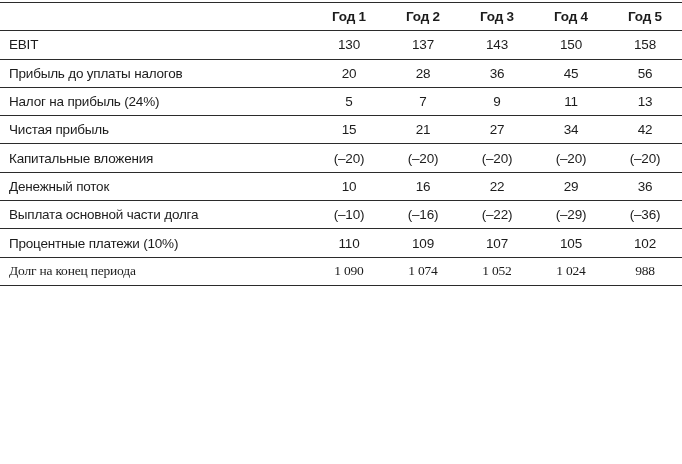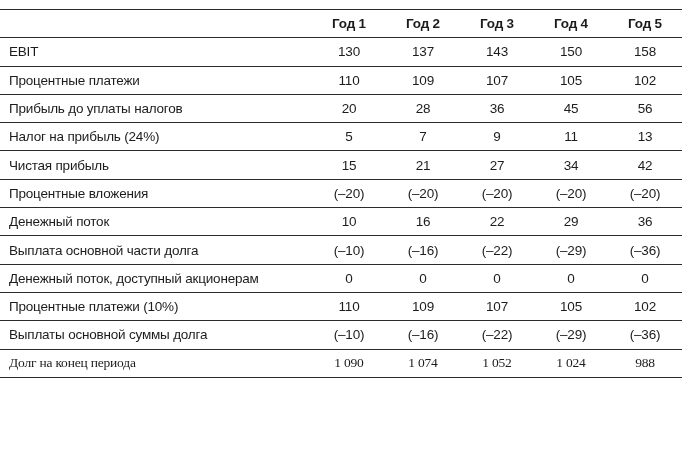--- a/index.html
+++ b/index.html
@@ -8,21 +8,21 @@
     background: #ffffff;
     width: 682px;
     height: 464px;
     overflow: hidden;
     font-family: "Liberation Sans", sans-serif;
   }
   .page {
     width: 682px;
     height: 464px;
     box-sizing: border-box;
-    padding-top: 9px;
+    padding-top: 2px;
   }
   table.fin-table {
     width: 682px;
     border-collapse: collapse;
     table-layout: fixed;
     color: #1c1c1c;
   }
   table.fin-table col.label-col { width: 312px; }
   table.fin-table col.num-col { width: 74px; }
   table.fin-table th,
@@ -83,28 +83,20 @@
 
     <tr>
           <td class="row-label">EBIT</td>
           <td class="num">130</td>
           <td class="num">137</td>
           <td class="num">143</td>
           <td class="num">150</td>
           <td class="num">158</td>
         </tr>
         <tr>
-          <td class="row-label">Процентные платежи</td>
-          <td class="num">110</td>
-          <td class="num">109</td>
-          <td class="num">107</td>
-          <td class="num">105</td>
-          <td class="num">102</td>
-        </tr>
-        <tr>
           <td class="row-label">Прибыль до уплаты налогов</td>
           <td class="num">20</td>
           <td class="num">28</td>
           <td class="num">36</td>
           <td class="num">45</td>
           <td class="num">56</td>
         </tr>
         <tr>
           <td class="row-label">Налог на прибыль (24%)</td>
           <td class="num">5</td>
@@ -115,21 +107,21 @@
         </tr>
         <tr>
           <td class="row-label">Чистая прибыль</td>
           <td class="num">15</td>
           <td class="num">21</td>
           <td class="num">27</td>
           <td class="num">34</td>
           <td class="num">42</td>
         </tr>
         <tr>
-          <td class="row-label">Процентные вложения</td>
+          <td class="row-label">Капитальные вложения</td>
           <td class="num">(–20)</td>
           <td class="num">(–20)</td>
           <td class="num">(–20)</td>
           <td class="num">(–20)</td>
           <td class="num">(–20)</td>
         </tr>
         <tr>
           <td class="row-label">Денежный поток</td>
           <td class="num">10</td>
           <td class="num">16</td>
@@ -139,42 +131,26 @@
         </tr>
         <tr>
           <td class="row-label">Выплата основной части долга</td>
           <td class="num">(–10)</td>
           <td class="num">(–16)</td>
           <td class="num">(–22)</td>
           <td class="num">(–29)</td>
           <td class="num">(–36)</td>
         </tr>
         <tr>
-          <td class="row-label">Денежный поток, доступный акционерам</td>
-          <td class="num">0</td>
-          <td class="num">0</td>
-          <td class="num">0</td>
-          <td class="num">0</td>
-          <td class="num">0</td>
-        </tr>
-        <tr>
           <td class="row-label">Процентные платежи (10%)</td>
           <td class="num">110</td>
           <td class="num">109</td>
           <td class="num">107</td>
           <td class="num">105</td>
           <td class="num">102</td>
-        </tr>
-        <tr>
-          <td class="row-label">Выплаты основной суммы долга</td>
-          <td class="num">(–10)</td>
-          <td class="num">(–16)</td>
-          <td class="num">(–22)</td>
-          <td class="num">(–29)</td>
-          <td class="num">(–36)</td>
         </tr>
         <tr>
           <td class="row-label">Долг на конец периода</td>
           <td class="num">1 090</td>
           <td class="num">1 074</td>
           <td class="num">1 052</td>
           <td class="num">1 024</td>
           <td class="num">988</td>
         </tr>
       </tbody>

